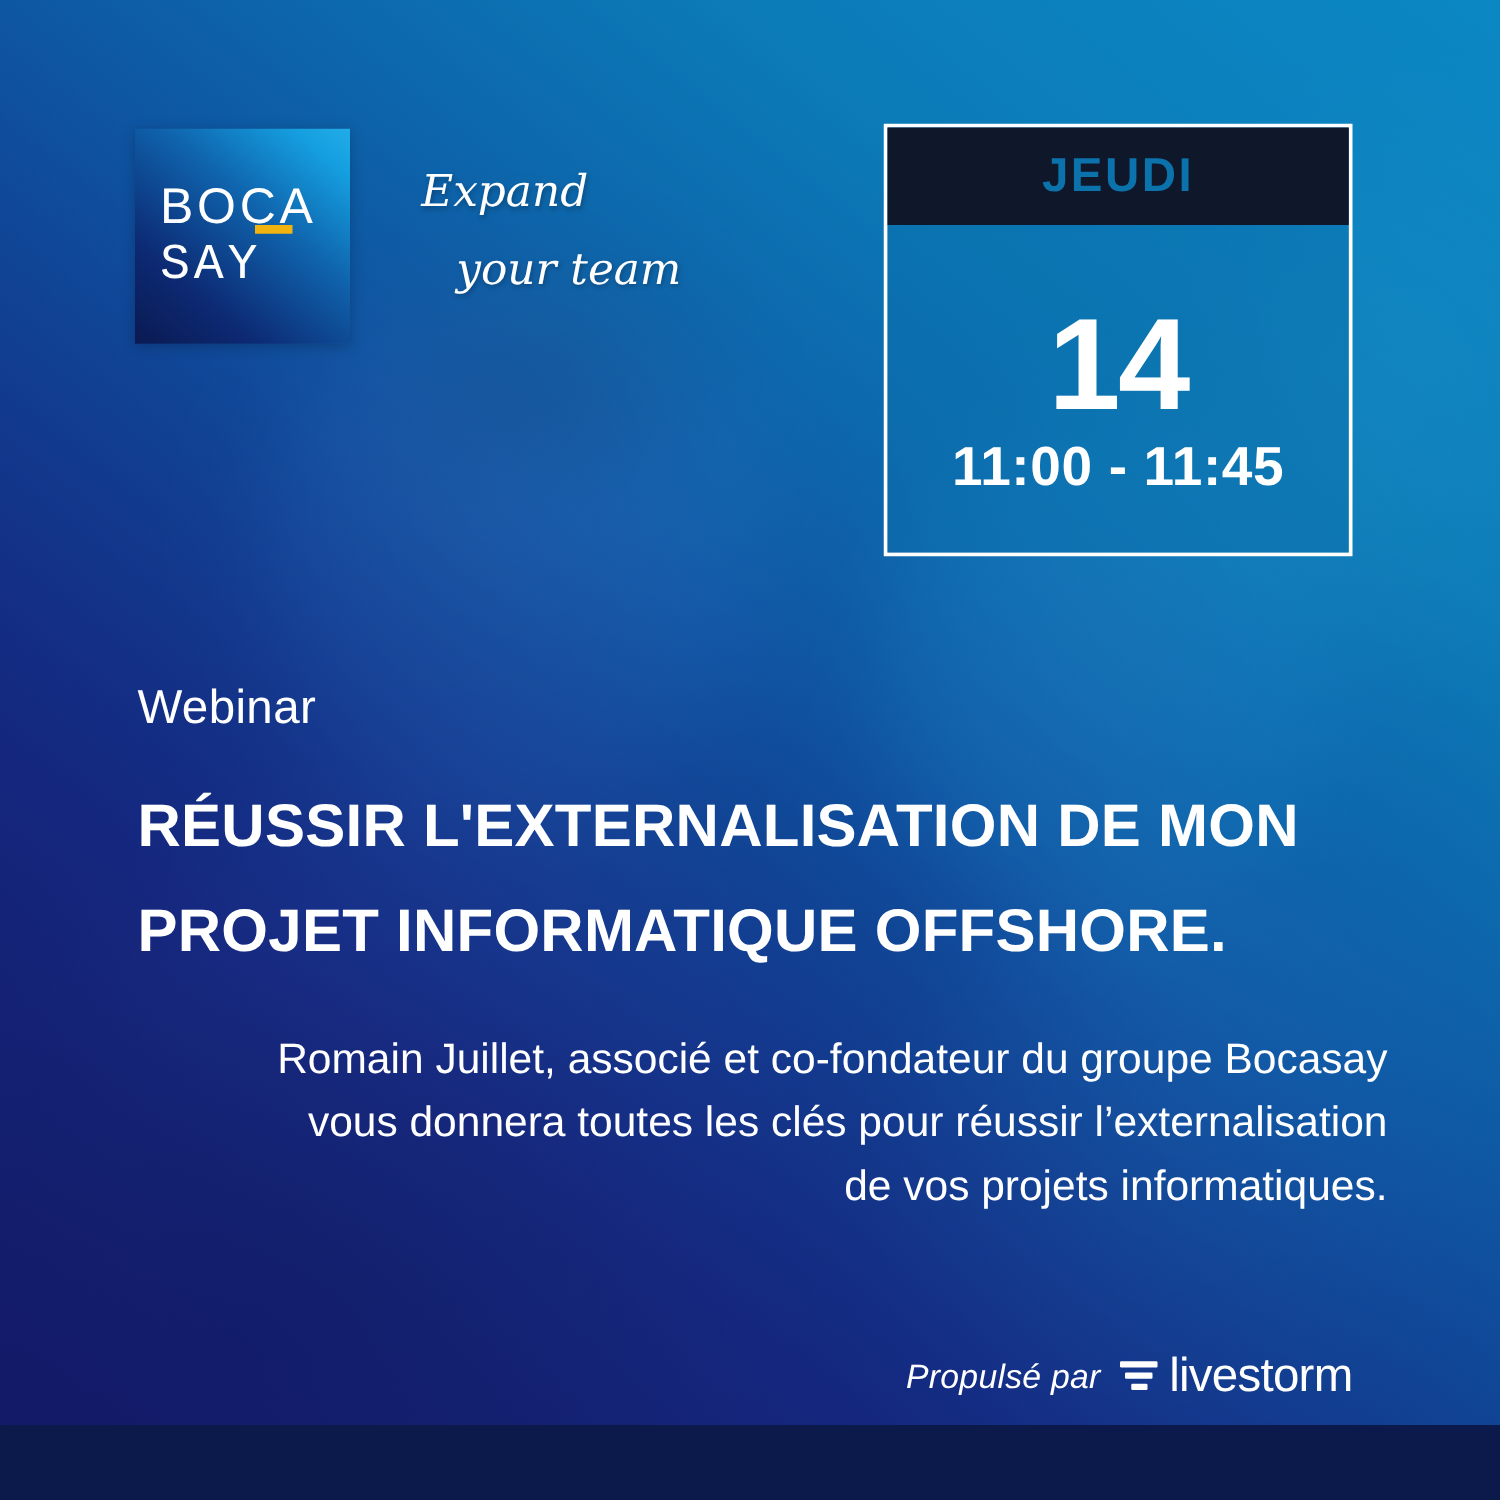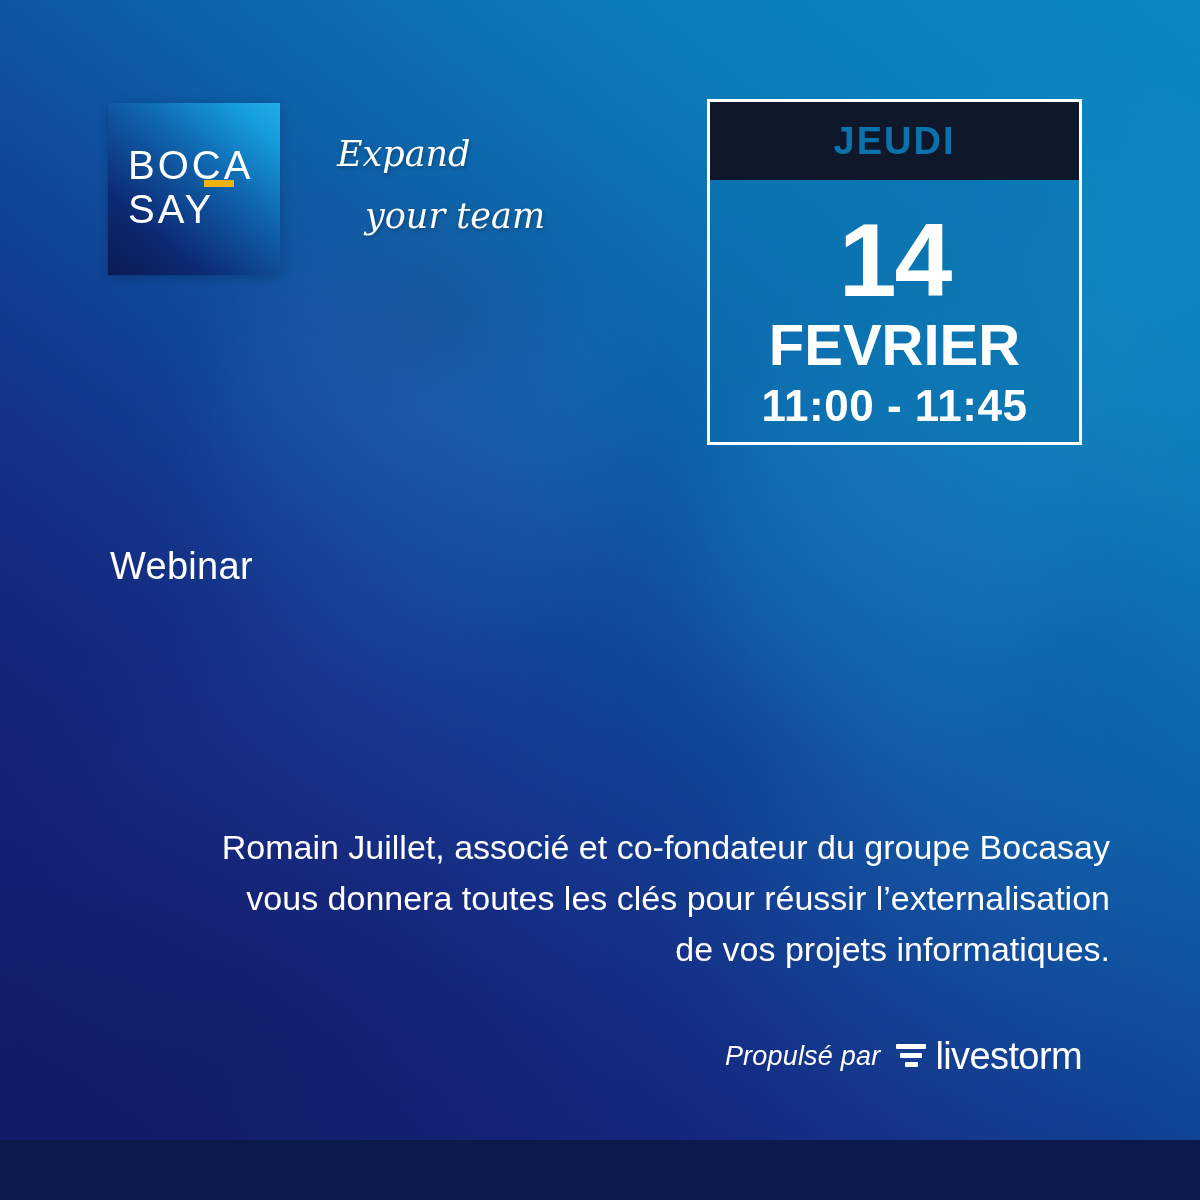--- a/index.html
+++ b/index.html
@@ -102,21 +102,21 @@
   .logo-wordmark {
     position: absolute;
     left: 20px;
     top: 40px;
     color: #ffffff;
     font-size: 40px;
     line-height: 44px;
     letter-spacing: 3px;
     font-weight: 400;
   }
-  .logo-line2 { position: relative; display: inline-block; }
+  .logo-line2 { position: relative; display: inline-block; font-family: Liberation Mono, monospace; }
   .logo-underscore {
     position: absolute;
     left: 96px;
     top: 77px;
     width: 30px;
     height: 7px;
     background: #f0b310;
   }
   .tagline {
     position: absolute;
@@ -222,21 +222,21 @@
     font-size: 34px;
     line-height: 51px;
     font-weight: 400;
   }
   .body-copy .bl { display: block; white-space: nowrap; text-align: right; }
 
   
   .footer {
     position: absolute;
     right: 118px;
-    top: 1035px;
+    top: 1080px;
     display: flex;
     align-items: center;
     gap: 16px;
     text-align: center;
   }
   .footer-prefix {
     color: #ffffff;
     font-size: 27px;
     font-style: italic;
     letter-spacing: .2px;
@@ -290,27 +290,30 @@
         <span class="t2">your team</span>
       </div>
     </div>
 
     <div class="date-card">
       <div class="date-head">
         <span class="date-head-text">JEUDI</span>
       </div>
       <div class="date-body">
         <span class="date-day">14</span>
-        <span class="date-month">FEVRIER</span>
         <span class="date-time">11:00 - 11:45</span>
       </div>
     </div>
 
     <div class="eyebrow">Webinar</div>
 
+    <div class="headline">
+      <span class="hl-line">RÉUSSIR L'EXTERNALISATION DE MON</span>
+      <span class="hl-line">PROJET INFORMATIQUE OFFSHORE.</span>
+    </div>
 
     <div class="body-copy">
       <span class="bl">Romain Juillet, associé et co-fondateur du groupe Bocasay</span>
       <span class="bl">vous donnera toutes les clés pour réussir l’externalisation</span>
       <span class="bl">de vos projets informatiques.</span>
     </div>
 
     <div class="footer">
       <span class="footer-prefix">Propulsé par</span>
       <span class="livestorm-logo">

